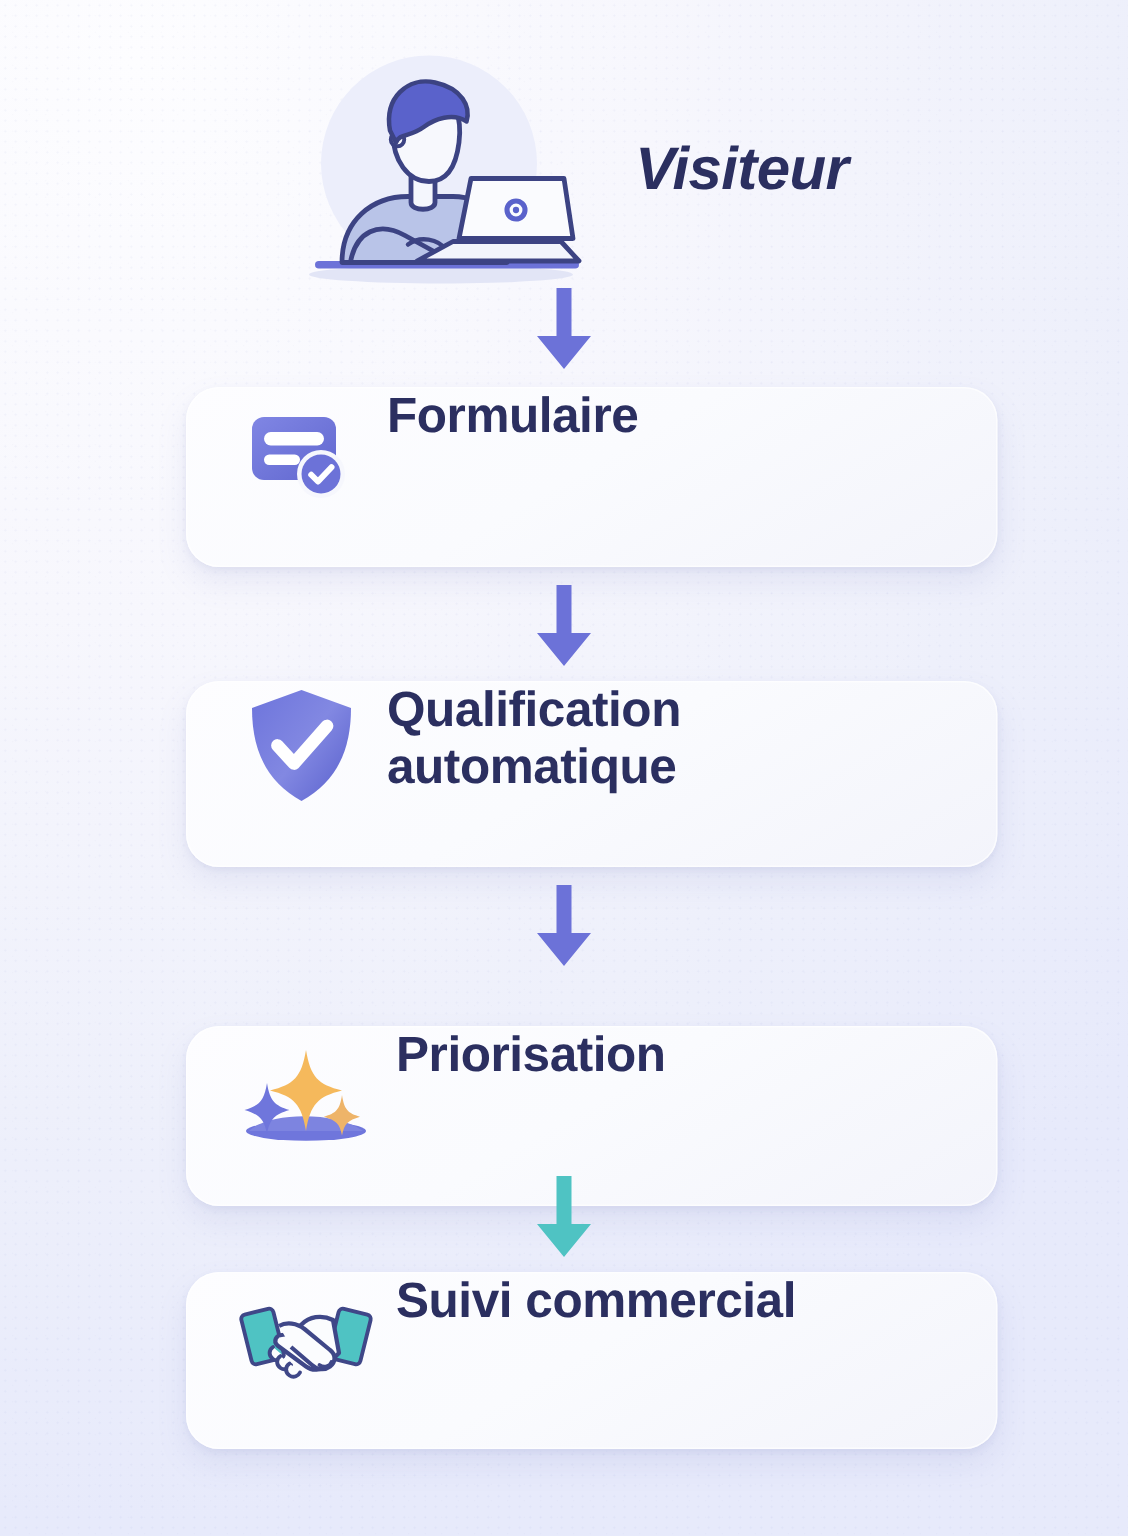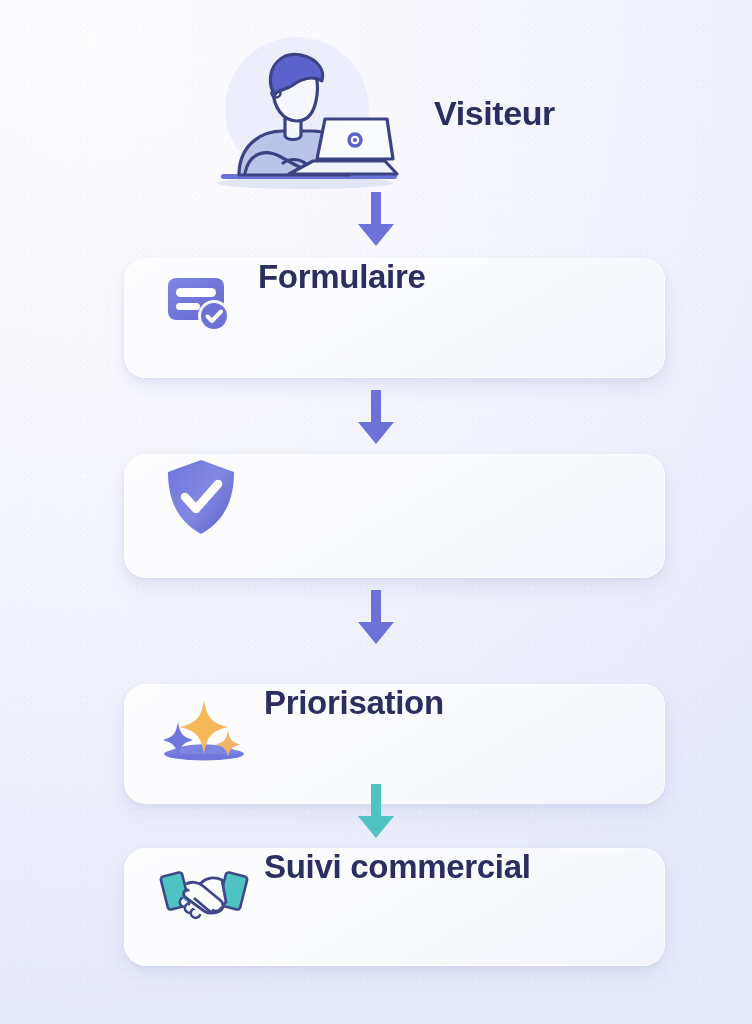--- a/index.html
+++ b/index.html
@@ -46,27 +46,28 @@
     align-items: center;
     justify-content: center;
     gap: 6px;
   }
   .hero-illustration {
     width: 225px;
     height: 165px;
     flex: 0 0 auto;
   }
   .hero-title {
-    font-size: 34px;
+    font-size: 40px;
     font-weight: bold;
     color: #2b2f60;
     letter-spacing: -0.4px;
     line-height: 1;
     margin-left: 6px;
     white-space: nowrap;
+    font-style: italic;
   }
 
   
   .arrow {
     position: absolute;
     left: 50%;
     transform: translateX(-50%);
     width: 44px;
     height: 56px;
   }
@@ -195,20 +196,22 @@
           <linearGradient id="gShield" x1="0" y1="0.1" x2="1" y2="0.9">
             <stop offset="0%" stop-color="#6f76dc"></stop>
             <stop offset="52%" stop-color="#8288e2"></stop>
             <stop offset="100%" stop-color="#5c63ce"></stop>
           </linearGradient>
         </defs>
         <path d="M43 6 L76 18 C76 44 68 66 43 80 C18 66 10 44 10 18 Z" fill="url(#gShield)"></path>
         <path d="M27 43 L38 55 L60 30" fill="none" stroke="#ffffff" stroke-width="8.5" stroke-linecap="round" stroke-linejoin="round"></path>
       </svg>
     </div>
+    <div class="card-label">Qualification
+automatique</div>
   </div>
 
   <svg id="arrow-3" class="arrow" viewBox="0 0 44 56">
     <path d="M17 0 H27 V32 H40 L22 54 L4 32 H17 Z" fill="#6c72d8"></path>
   </svg>
 
   <div id="card-priorisation" class="card">
     <div class="card-icon">
       <svg viewBox="0 0 92 86" width="92" height="86">
 

